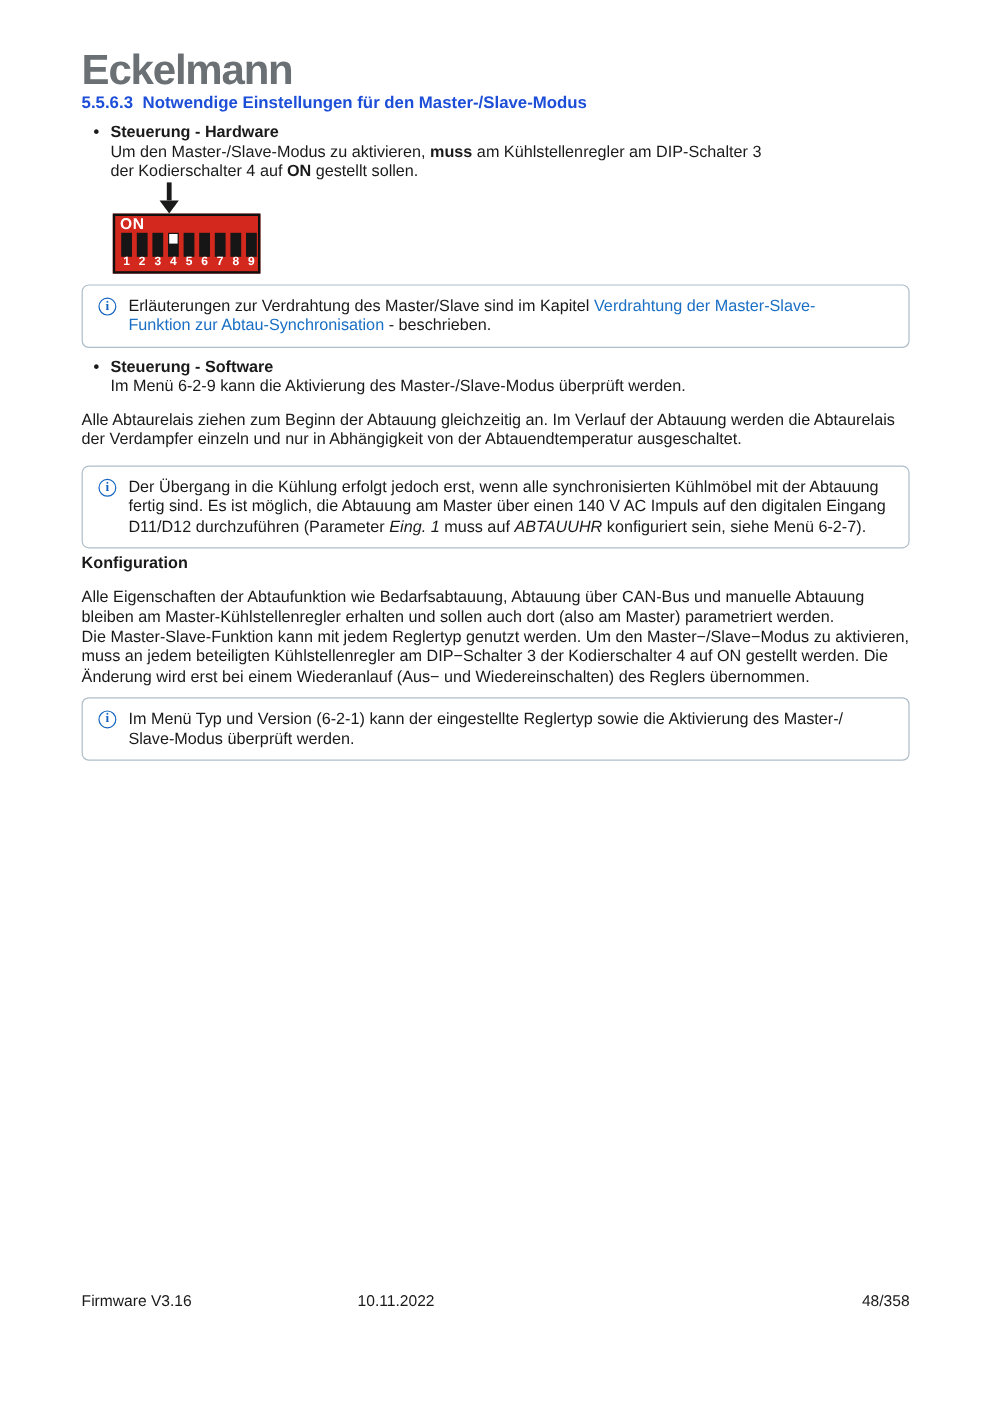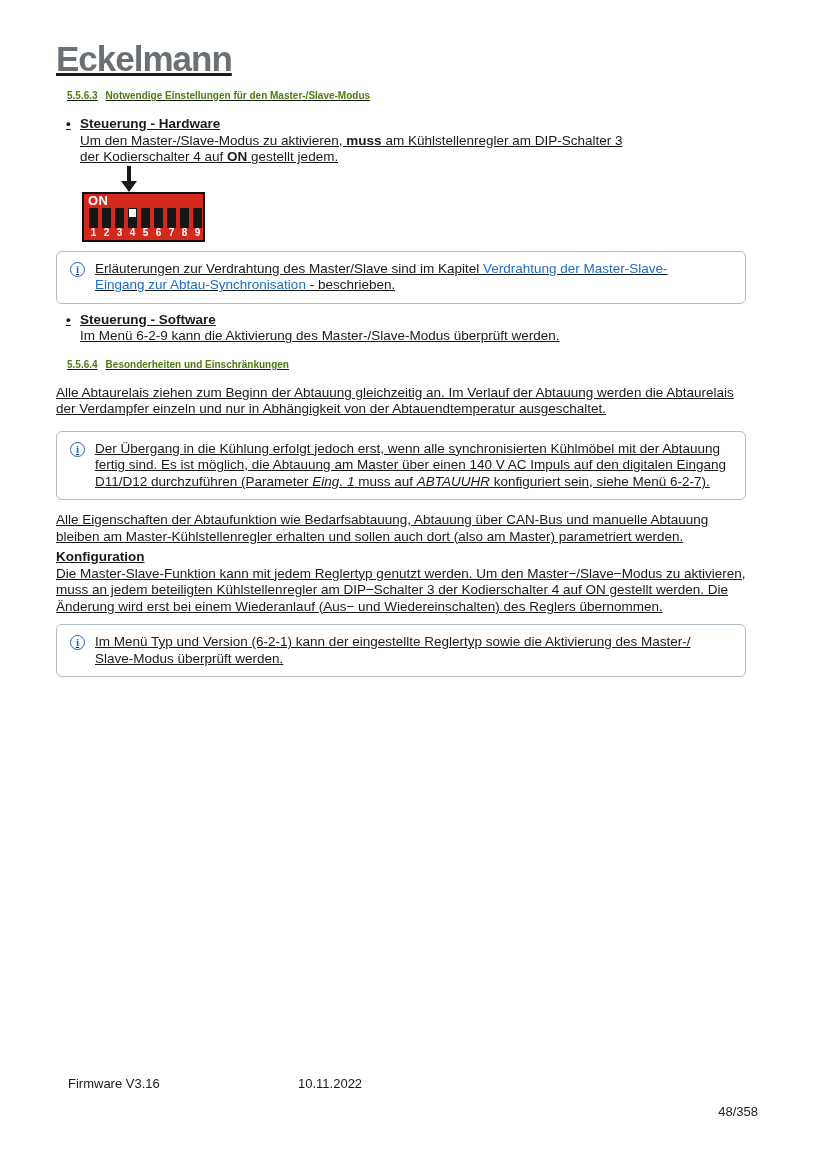--- a/index.html
+++ b/index.html
@@ -1,27 +1,27 @@
 <!DOCTYPE html>
 <html><head>
 <meta charset="utf-8">
 <style>
   html,body { margin:0; padding:0; background:#ffffff; }
   .page {
     position:relative; width:827px; height:1169px; background:#ffffff;
     font-family:"Liberation Sans", sans-serif; color:#1a1a1a; overflow:hidden;
   }
-  .content { position:absolute; left:56px; top:0; width:690px;text-decoration:underline; }
+  .content { position:absolute; left:68px; top:0; width:690px; }
 
   .logo {
     margin-top:42px; font-size:35px; font-weight:700; color:#6a7074;
     letter-spacing:-1px; line-height:34px;
   }
 
-  h1.sec { font-size:10px; font-weight:700; color:#4d7c0f; margin:11px; line-height:18px; }
+  h1.sec { font-size:14px; font-weight:700; color:#1d4ed8; margin:0; line-height:18px; }
   .h1-first { margin-top:59px; }
   .h1-second { margin-top:24px; }
   .hgap { display:inline-block; width:8px; }
 
   .txt { font-size:13.5px; line-height:16.5px; color:#1a1a1a; }
 
   .bullet { display:flex; margin-top:8px; }
   .bullet-marker { width:24px; flex:none; padding-left:10px; box-sizing:border-box;
     font-size:13.5px; line-height:16.5px; font-weight:700; }
   .bullet-body { flex:1; }
@@ -66,40 +66,40 @@
   .para-1 { margin-top:11px; }
   .para-2 { margin-top:12px; }
   .konfig-title { margin-top:4px; font-weight:700; }
 
   .footer {
     position:absolute; left:68px; width:690px; top:1076px;
     display:flex; font-size:13px; color:#1a1a1a;
   }
   .footer-left { flex:1; text-align:left; }
   .footer-center { flex:1; }
-  .footer-right { flex:1; text-align:right;margin-top:28px; }
+  .footer-right { flex:1; text-align:right; }
 
   b { font-weight:700; } i { font-style:italic;margin-top:32px; }
 </style>
 </head>
 <body>
 
 <div class="page">
   <div class="content">
 
     <div class="logo">Eckelmann</div>
 
     <h1 class="sec h1-first"><span>5.5.6.3</span><span class="hgap"></span><span>Notwendige Einstellungen für den Master-/Slave-Modus</span></h1>
 
     <div class="bullet txt">
       <div class="bullet-marker">•</div>
       <div class="bullet-body">
         <div class="bullet-title">Steuerung - Hardware</div>
         <div><span>Um den Master-/Slave-Modus zu aktivieren, </span><b>muss</b><span> am Kühlstellenregler am DIP-Schalter 3</span></div>
-        <div><span>der Kodierschalter 4 auf </span><b>ON</b><span> gestellt jedem.</span></div>
+        <div><span>der Kodierschalter 4 auf </span><b>ON</b><span> gestellt sollen.</span></div>
 
         <div class="dip-figure">
           <div>
             <div class="arrow-stem"></div>
             <div class="arrow-head"></div>
           </div>
           <div class="dip">
             <div class="dip-on">ON</div>
             <div class="dip-slots">
               <div class="slot"></div>
@@ -128,45 +128,44 @@
           </div>
         </div>
 
       </div>
     </div>
 
     <div class="ibox ibox-1">
       <div class="ibox-icon-col">
           <div class="icon-circle">i</div>
         </div>
-      <div class="ibox-text txt"><span>Erläuterungen zur Verdrahtung des Master/Slave sind im Kapitel </span><a class="link"><span>Verdrahtung der Master-Slave-</span><br><span>Eingang zur Abtau-Synchronisation</span></a><span> - beschrieben.</span></div>
+      <div class="ibox-text txt"><span>Erläuterungen zur Verdrahtung des Master/Slave sind im Kapitel </span><a class="link"><span>Verdrahtung der Master-Slave-</span><br><span>Funktion zur Abtau-Synchronisation</span></a><span> - beschrieben.</span></div>
     </div>
 
     <div class="bullet txt">
       <div class="bullet-marker">•</div>
       <div class="bullet-body">
         <div class="bullet-title">Steuerung - Software</div>
         <div>Im Menü 6-2-9 kann die Aktivierung des Master-/Slave-Modus überprüft werden.</div>
       </div>
     </div>
 
-    <h1 class="sec h1-second"><span>5.5.6.4</span><span class="hgap"></span><span>Besonderheiten und Einschränkungen</span></h1>
 
     <div class="txt para-1">Alle Abtaurelais ziehen zum Beginn der Abtauung gleichzeitig an. Im Verlauf der Abtauung werden die Abtaurelais der Verdampfer einzeln und nur in Abhängigkeit von der Abtauendtemperatur ausgeschaltet.</div>
 
     <div class="ibox ibox-2">
       <div class="ibox-icon-col">
           <div class="icon-circle">i</div>
         </div>
       <div class="ibox-text txt"><span>Der Übergang in die Kühlung erfolgt jedoch erst, wenn alle synchronisierten Kühlmöbel mit der Abtauung fertig sind. Es ist möglich, die Abtauung am Master über einen 140 V AC Impuls auf den digitalen Eingang D11/D12 durchzuführen (Parameter </span><i>Eing. 1</i><span> muss auf </span><i>ABTAUUHR</i><span> konfiguriert sein, siehe Menü 6-2-7).</span></div>
     </div>
 
+    <div class="txt konfig-title">Konfiguration</div>
+
     <div class="txt para-2">Alle Eigenschaften der Abtaufunktion wie Bedarfsabtauung, Abtauung über CAN-Bus und manuelle Abtauung bleiben am Master-Kühlstellenregler erhalten und sollen auch dort (also am Master) parametriert werden.</div>
-
-    <div class="txt konfig-title">Konfiguration</div>
     <div class="txt">Die Master-Slave-Funktion kann mit jedem Reglertyp genutzt werden. Um den Master−/Slave−Modus zu aktivieren, muss an jedem beteiligten Kühlstellenregler am DIP−Schalter 3 der Kodierschalter 4 auf ON gestellt werden. Die Änderung wird erst bei einem Wiederanlauf (Aus− und Wiedereinschalten) des Reglers übernommen.</div>
 
     <div class="ibox ibox-3">
       <div class="ibox-icon-col">
           <div class="icon-circle">i</div>
         </div>
       <div class="ibox-text txt"><span>Im Menü Typ und Version (6-2-1) kann der eingestellte Reglertyp sowie die Aktivierung des Master-/</span><br><span>Slave-Modus überprüft werden.</span></div>
     </div>
 
   </div>

